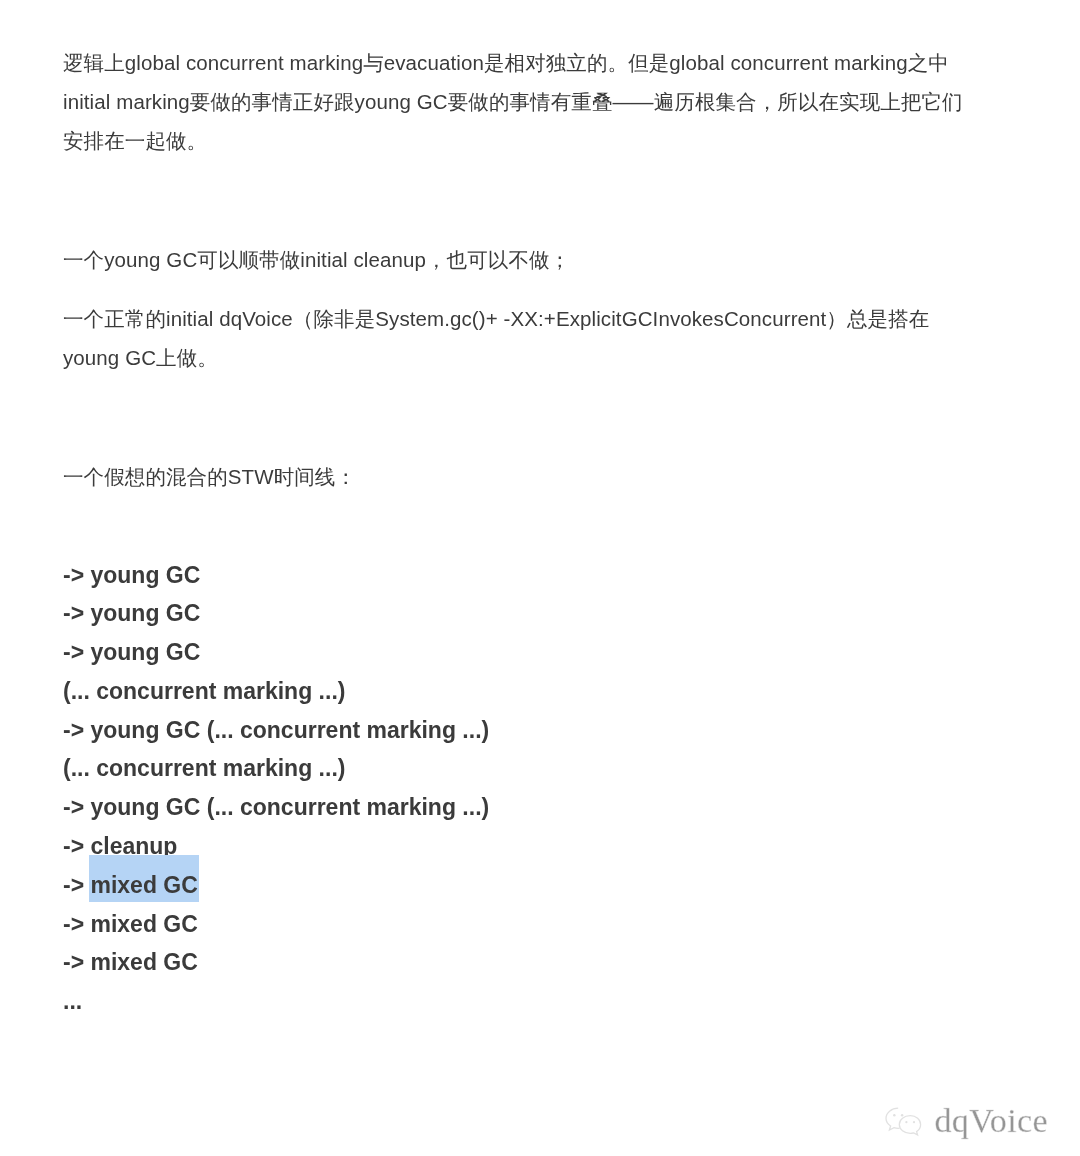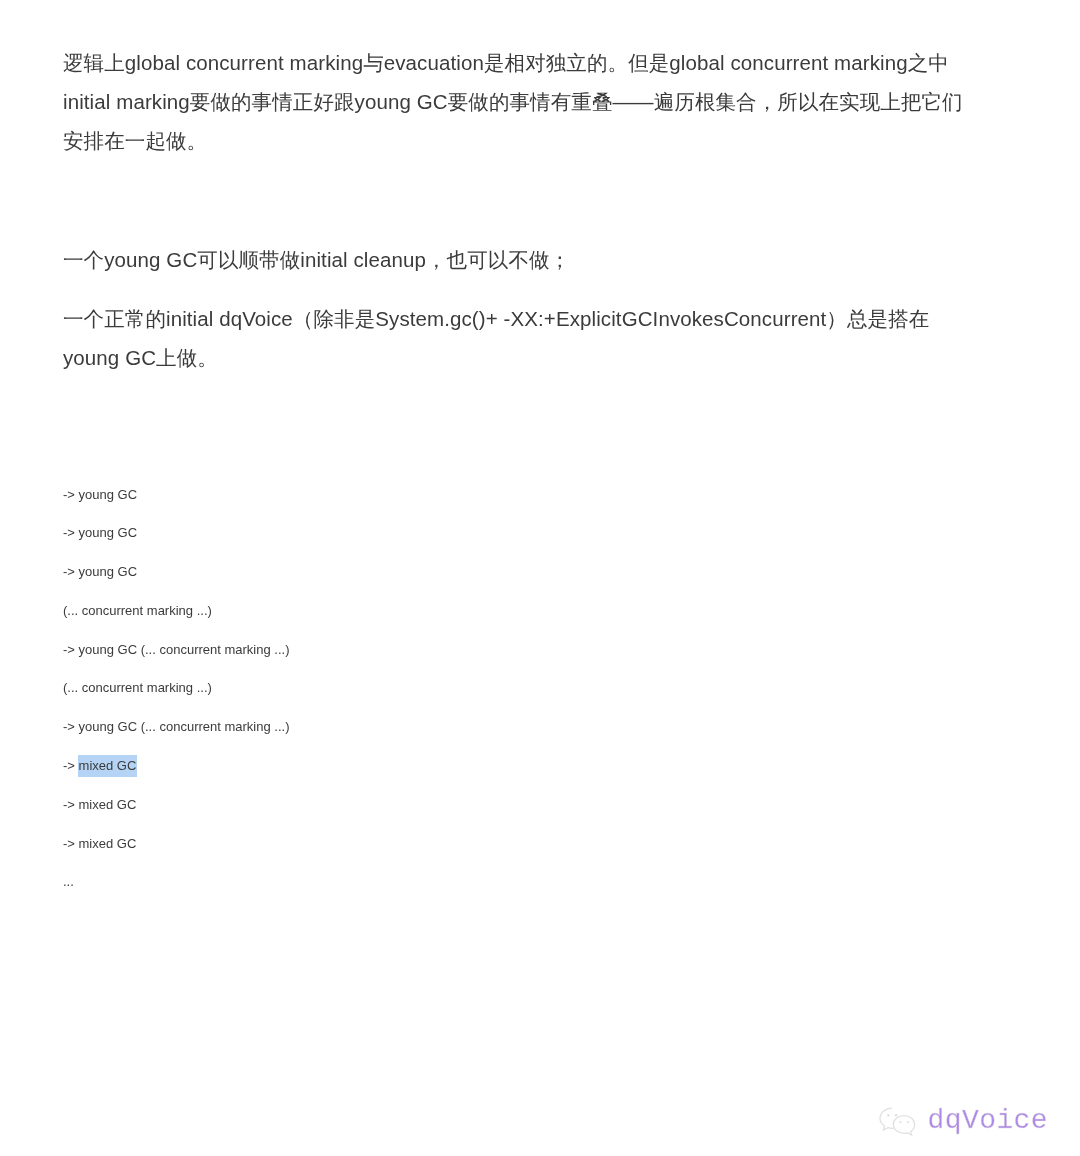--- a/index.html
+++ b/index.html
@@ -47,29 +47,30 @@
   .spacer-lg { height: 39px; }
   .spacer-md { height: 39px; }
 
   
   .timeline {
     margin: 0;
     padding: 0;
     list-style: none;
   }
   .timeline-item {
-    font-size: 13px;
+    font-size: 23px;
     line-height: 38.8px;
     color: #3b3b3b;
     white-space: pre;
     position: relative;
+    font-weight: bold;
   }
   .timeline-item .hl {
     background: #b5d4f5;
-    padding: 3px 1px 4px 1px;
+    padding: 17px 1px 4px 1px;
     margin: -2px -1px -4px -1px;
     box-decoration-break: clone;
     -webkit-box-decoration-break: clone;
   }
   .timeline-item .arrow { color: #3b3b3b; }
 
   
   .watermark {
     position: absolute;
     right: 32px;
@@ -79,56 +80,58 @@
     gap: 9px;
     opacity: 0.55;
     pointer-events: none;
   }
   .watermark .wm-logo {
     width: 42px;
     height: 34px;
     display: block;
   }
   .watermark .wm-text {
-    font-size: 28px;
+    font-size: 34px;
     line-height: 1;
-    color: #6d28d9;
+    color: #404040;
     letter-spacing: 0.4px;
-    font-family: Liberation Mono, monospace;
+    font-family: Liberation Serif, serif;
     -webkit-text-stroke: 0.4px #c4c4c4;
   }
 </style>
 </head>
 <body>
 
 <div class="page">
 
   <div class="content">
 
     <p class="para">逻辑上global concurrent marking与evacuation是相对独立的。但是global concurrent marking之中initial marking要做的事情正好跟young GC要做的事情有重叠——遍历根集合，所以在实现上把它们安排在一起做。</p>
 
     <div class="spacer-lg"></div>
 
     <p class="para">一个young GC可以顺带做initial cleanup，也可以不做；</p>
     <p class="para">一个正常的initial dqVoice（除非是System.gc()+ -XX:+ExplicitGCInvokesConcurrent）总是搭在young GC上做。</p>
 
     <div class="spacer-md"></div>
 
+    <p class="para">一个假想的混合的STW时间线：</p>
 
     <div class="spacer-md"></div>
 
 
     <ul class="timeline" id="timeline-list">
         <li class="timeline-item"><span>-&gt; young GC</span></li>
         <li class="timeline-item"><span>-&gt; young GC</span></li>
         <li class="timeline-item"><span>-&gt; young GC</span></li>
         <li class="timeline-item"><span>(... concurrent marking ...)</span></li>
         <li class="timeline-item"><span>-&gt; young GC (... concurrent marking ...)</span></li>
         <li class="timeline-item"><span>(... concurrent marking ...)</span></li>
         <li class="timeline-item"><span>-&gt; young GC (... concurrent marking ...)</span></li>
+        <li class="timeline-item"><span>-&gt; cleanup</span></li>
         <li class="timeline-item"><span class="arrow">-&gt; </span><span class="hl">mixed GC</span></li>
         <li class="timeline-item"><span>-&gt; mixed GC</span></li>
         <li class="timeline-item"><span>-&gt; mixed GC</span></li>
         <li class="timeline-item"><span>...</span></li>
       </ul>
 
   </div>
 
   <div class="watermark">
     <span class="wm-logo">

